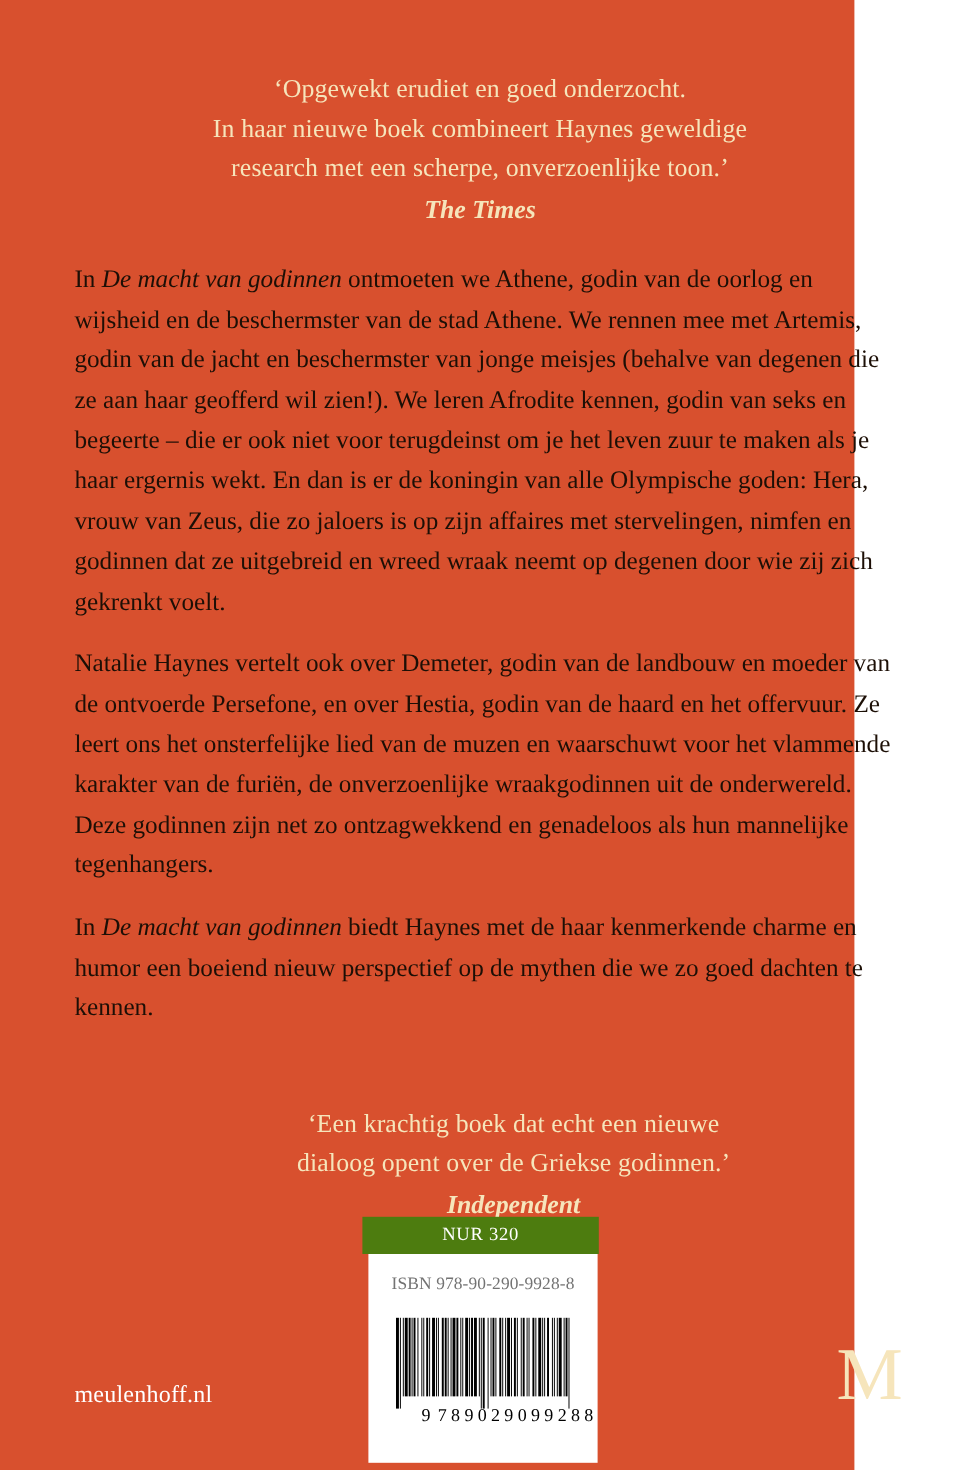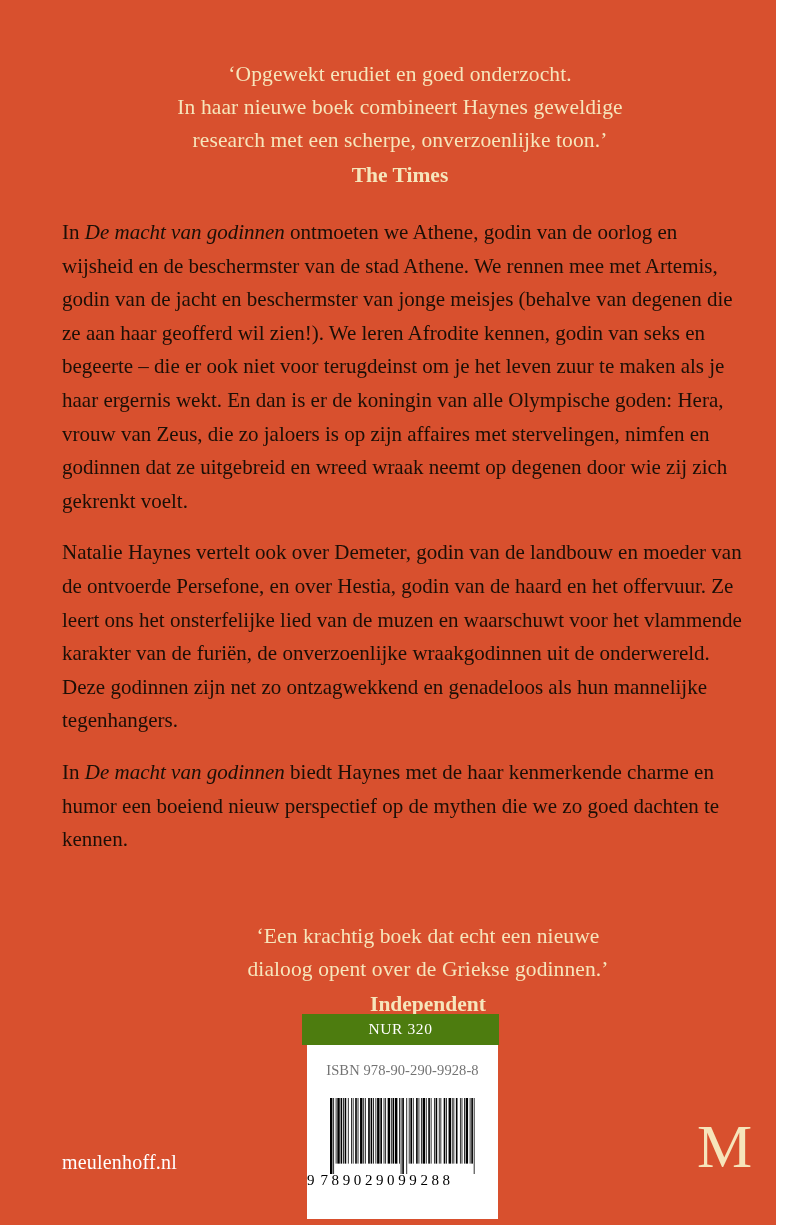--- a/index.html
+++ b/index.html
@@ -8,21 +8,21 @@
   }
   body {
     width: 800px;
     height: 1225px;
     overflow: hidden;
     font-family: "Liberation Serif", "DejaVu Serif", serif;
   }
 
   #cover {
     position: relative;
-    width: 776px;
+    width: 712px;
     height: 1225px;
     background: #d8502e;
     box-sizing: border-box;
   }
 
   
   .quote-block {
     position: absolute;
     left: 0;
     width: 800px;
@@ -32,20 +32,21 @@
   #top-quote {
     top: 58px;
   }
   .quote-line {
     font-size: 21.5px;
     line-height: 33px;
     letter-spacing: 0.1px;
     white-space: pre;
   }
   .quote-source {
+    font-style: italic;
     font-weight: bold;
     font-size: 21.5px;
     line-height: 32px;
     margin-top: 2px;
   }
 
   
   #body-copy {
     position: absolute;
     left: 62px;
@@ -112,21 +113,21 @@
     left: 23px;
     top: 53px;
     width: 147px;
     height: 76px;
   }
   #barcode-digits {
     position: absolute;
     left: 0;
     top: 128px;
     width: 191px;
-    text-align: left;
+    text-align: right;
     color: #000;
     font-size: 15px;
     letter-spacing: 3.6px;
     line-height: 1;
   }
   #barcode-digits .lead {
     letter-spacing: 6px;
   }
 
   

